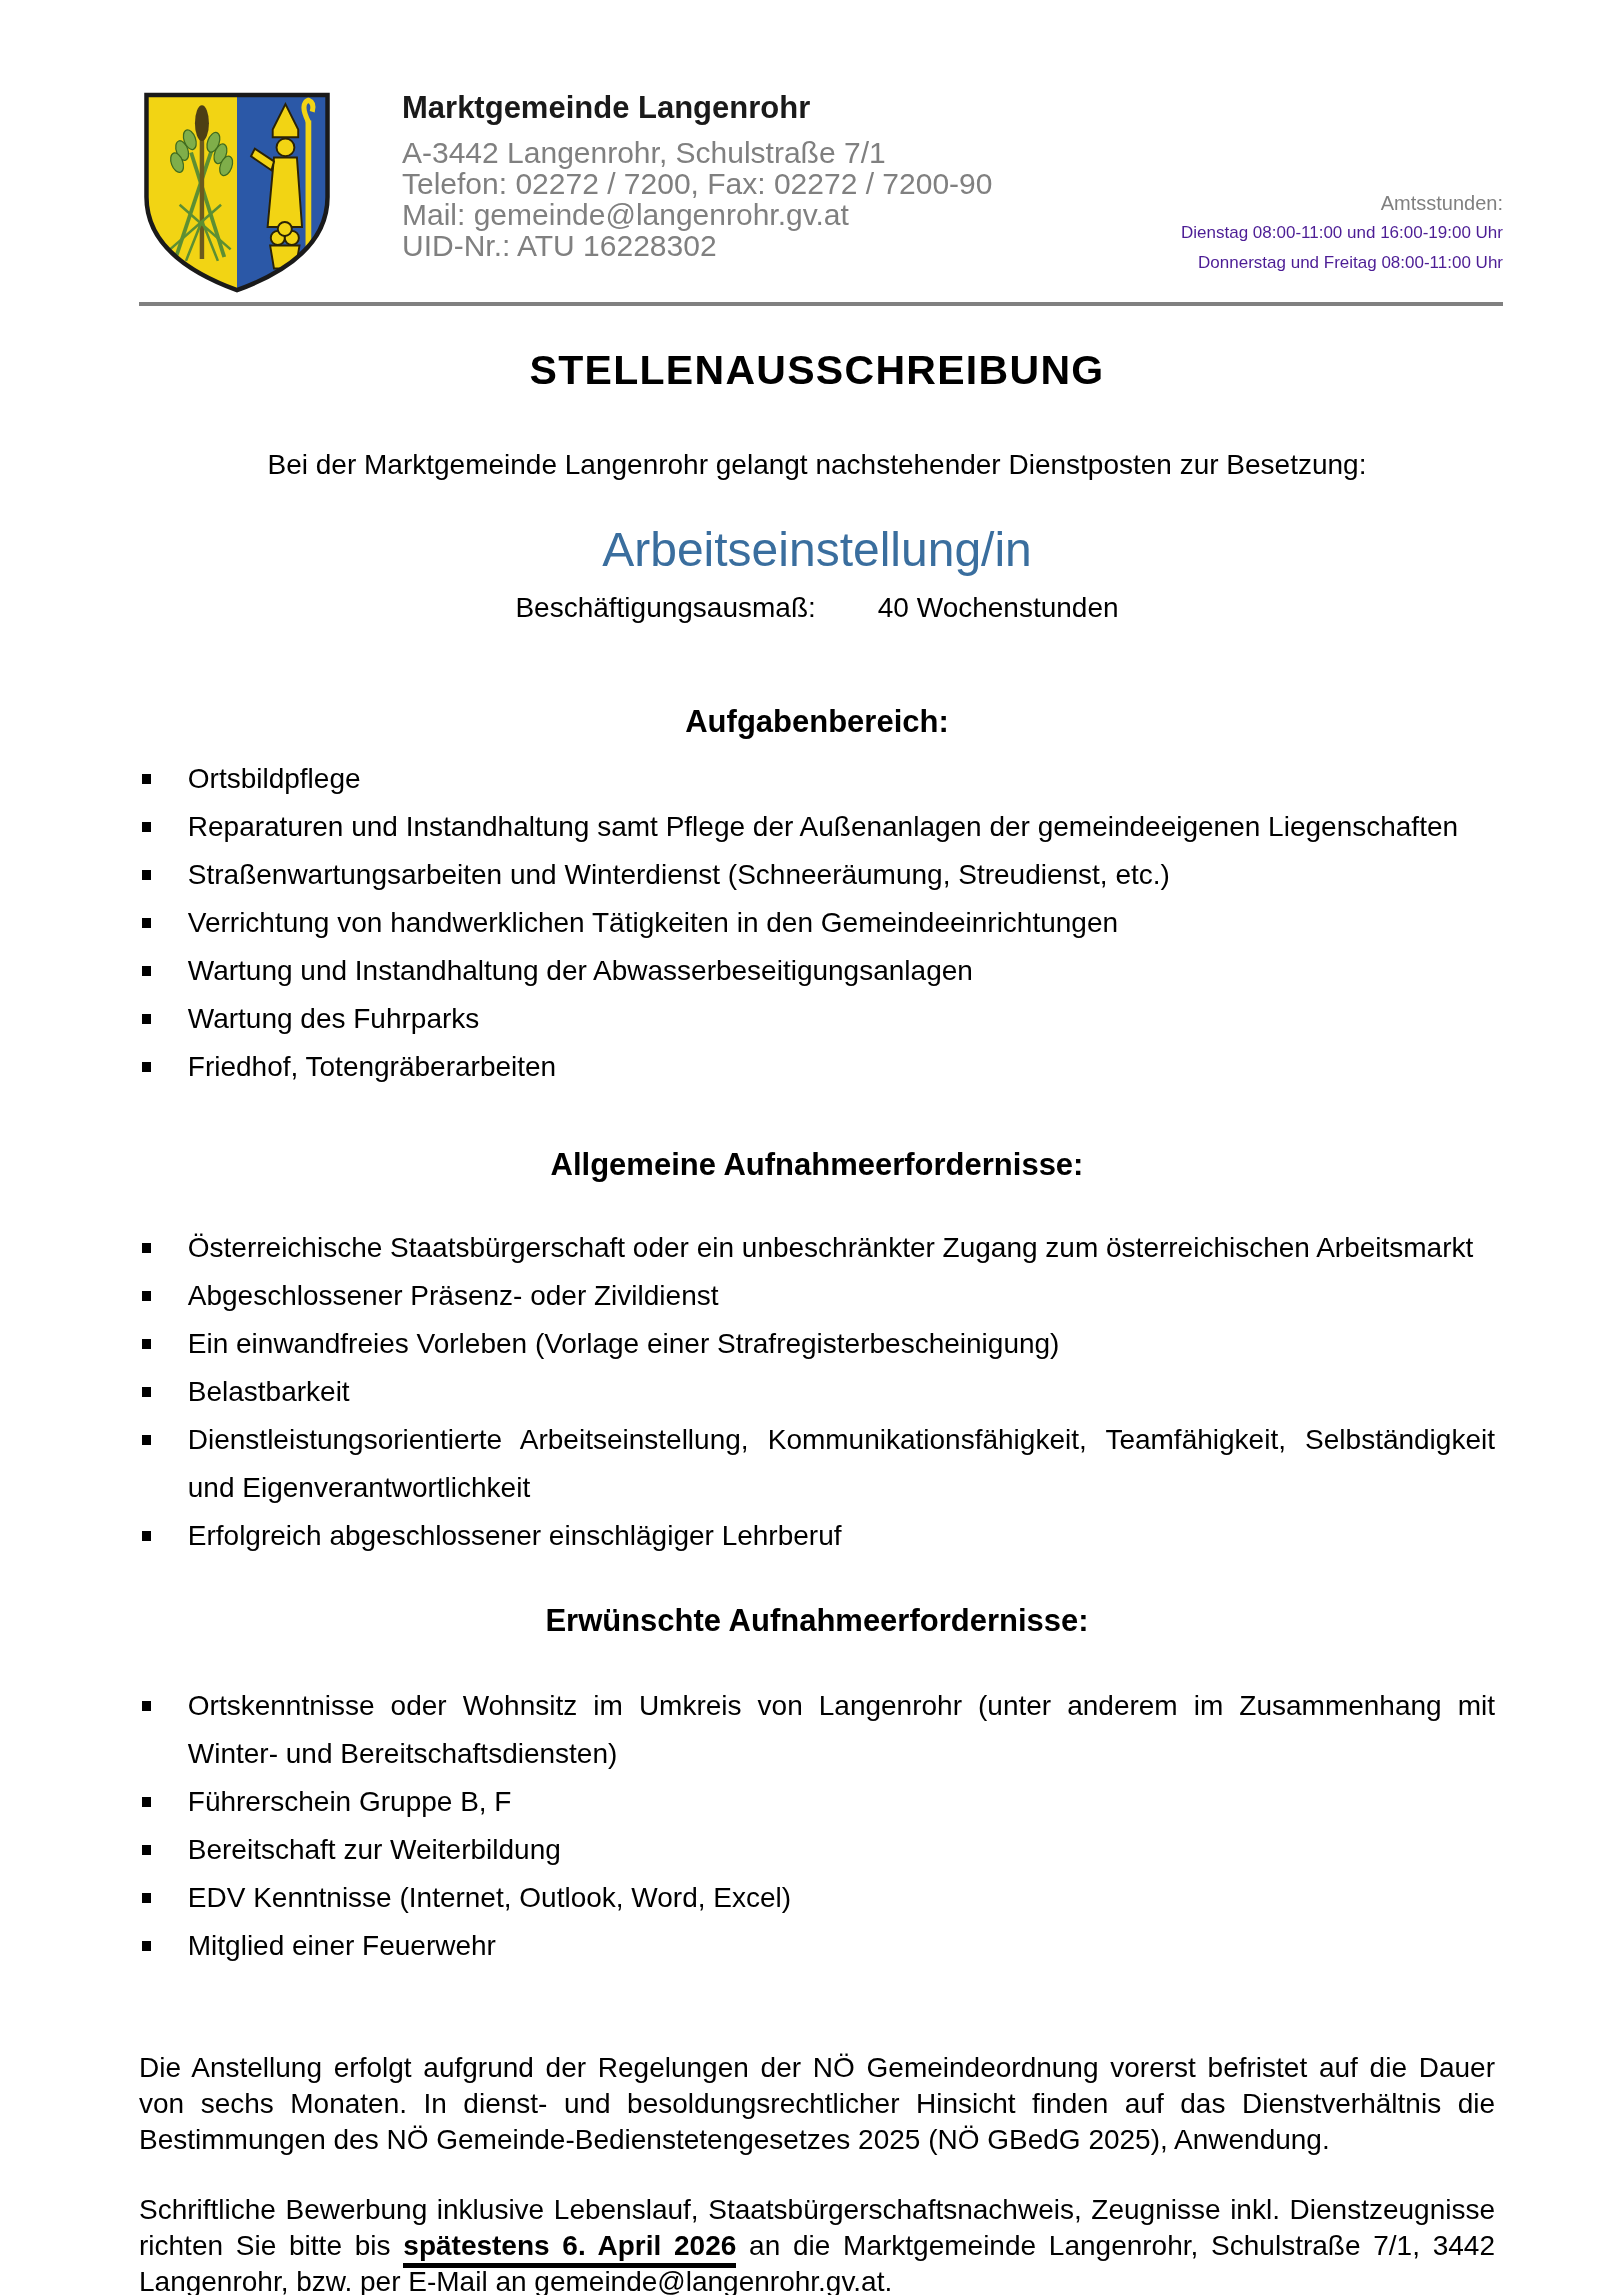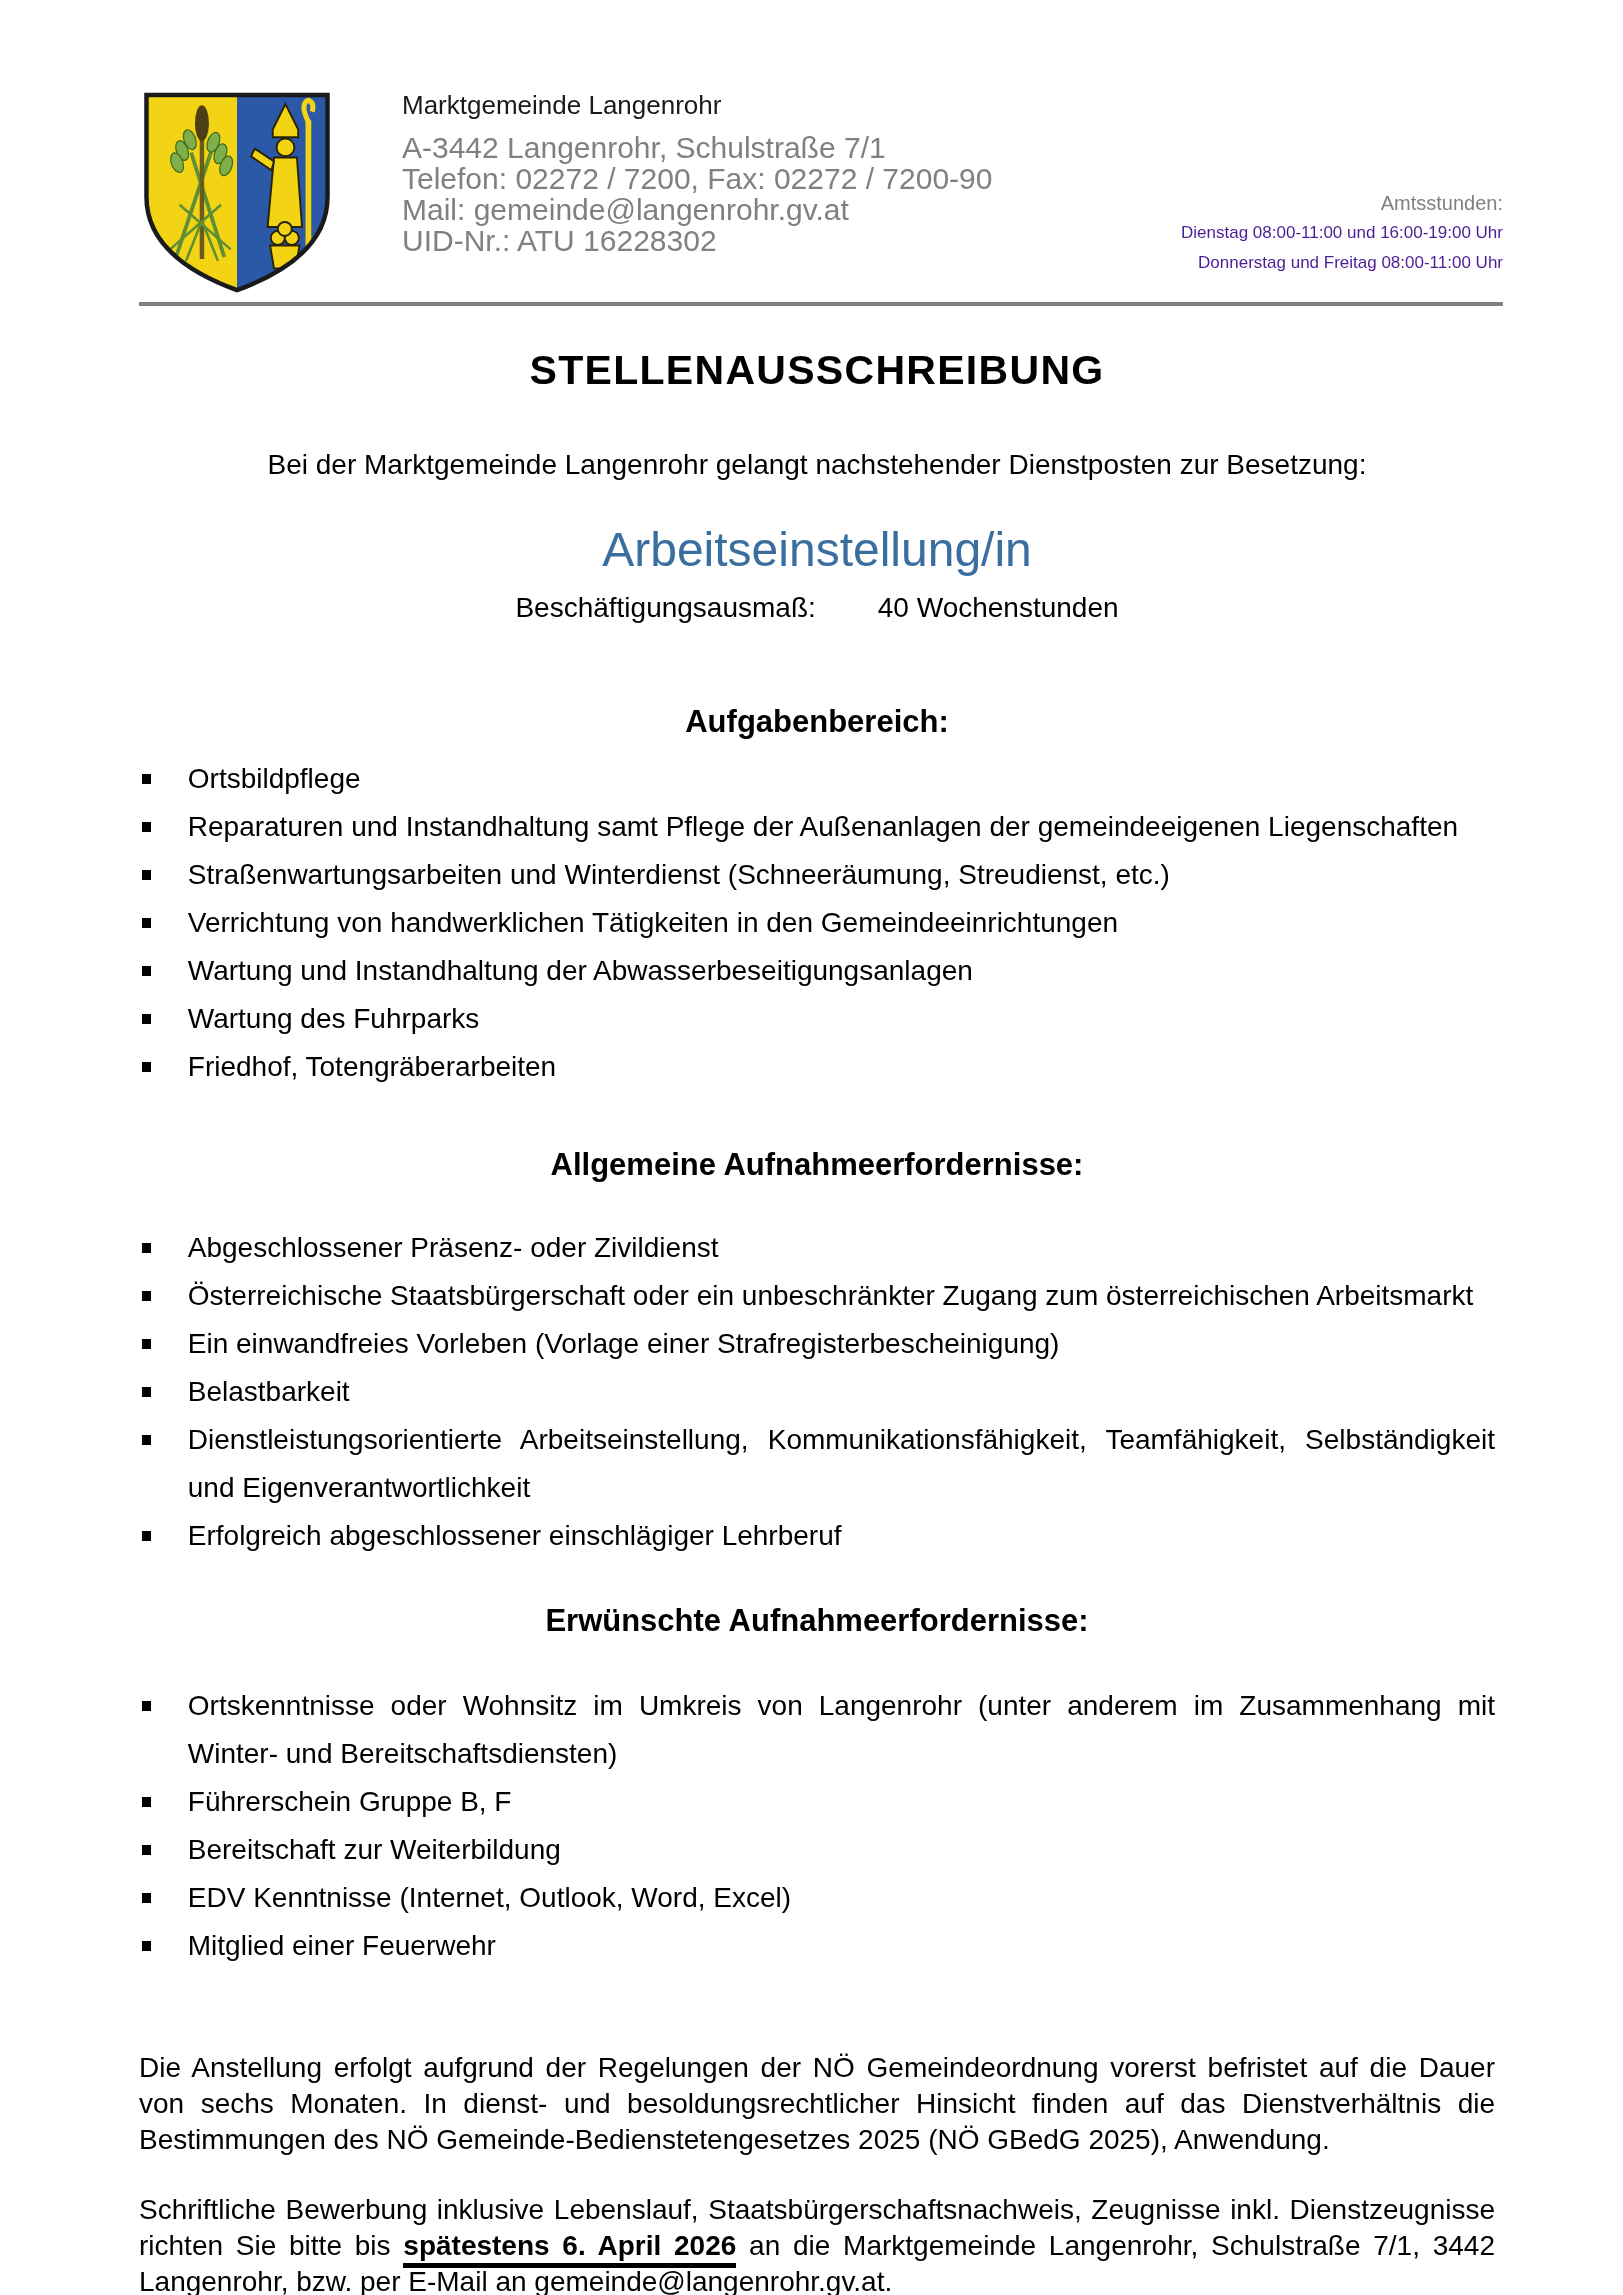--- a/index.html
+++ b/index.html
@@ -7,21 +7,21 @@
     width: 1623px; height: 2295px;
     background: #ffffff;
     font-family: "Liberation Sans", "DejaVu Sans", sans-serif;
     color: #000;
     overflow: hidden;
     position: relative;
   }
   .header { display: flex; align-items: flex-start; padding: 90px 120px 0 139px; }
   .coa { width: 196px; height: 204px; flex: none; }
   .org-block { margin-left: 67px; }
-  .org-name { font-size: 26px; font-weight: normal; color: #1a1a1a; margin-bottom: 10.5px; }
+  .org-name { font-size: 31px; font-weight: bold; color: #1a1a1a; margin-bottom: 10.5px; }
   .org-line { font-size: 30px; color: #808080; line-height: 31px; }
   .hours-block { margin-left: auto; text-align: right; margin-top: 98px; }
   .hours-label { font-size: 20px; color: #808080; line-height: 30px; }
   .hours-line { font-size: 17px; color: #4c1d95; line-height: 30px; }
   .rule { height: 3.9px; background: #808080; margin: 7.9px 120px 0 139px; }
 
   .content { padding: 0 128px 0 139px; }
   .doc-title { text-align: center; font-size: 41px; font-weight: bold; letter-spacing: 1.3px; margin-top: 41px; }
   .intro { text-align: center; font-size: 28px; margin-top: 55px; }
   .job-title { text-align: center; font-size: 48px; color: #3a6e9e; margin-top: 41px; }
@@ -148,25 +148,25 @@
     <li>
         <span class="bullet-icon"></span>
         <span class="li-text">Friedhof, Totengräberarbeiten</span>
       </li>
   </ul>
 
   <div class="section-heading sh-2">Allgemeine Aufnahmeerfordernisse:</div>
   <ul class="bullets">
     <li>
         <span class="bullet-icon"></span>
+        <span class="li-text">Österreichische Staatsbürgerschaft oder ein unbeschränkter Zugang zum österreichischen Arbeitsmarkt</span>
+      </li>
+    <li>
+        <span class="bullet-icon"></span>
         <span class="li-text">Abgeschlossener Präsenz- oder Zivildienst</span>
-      </li>
-    <li>
-        <span class="bullet-icon"></span>
-        <span class="li-text">Österreichische Staatsbürgerschaft oder ein unbeschränkter Zugang zum österreichischen Arbeitsmarkt</span>
       </li>
     <li>
         <span class="bullet-icon"></span>
         <span class="li-text">Ein einwandfreies Vorleben (Vorlage einer Strafregisterbescheinigung)</span>
       </li>
     <li>
         <span class="bullet-icon"></span>
         <span class="li-text">Belastbarkeit</span>
       </li>
     <li>

